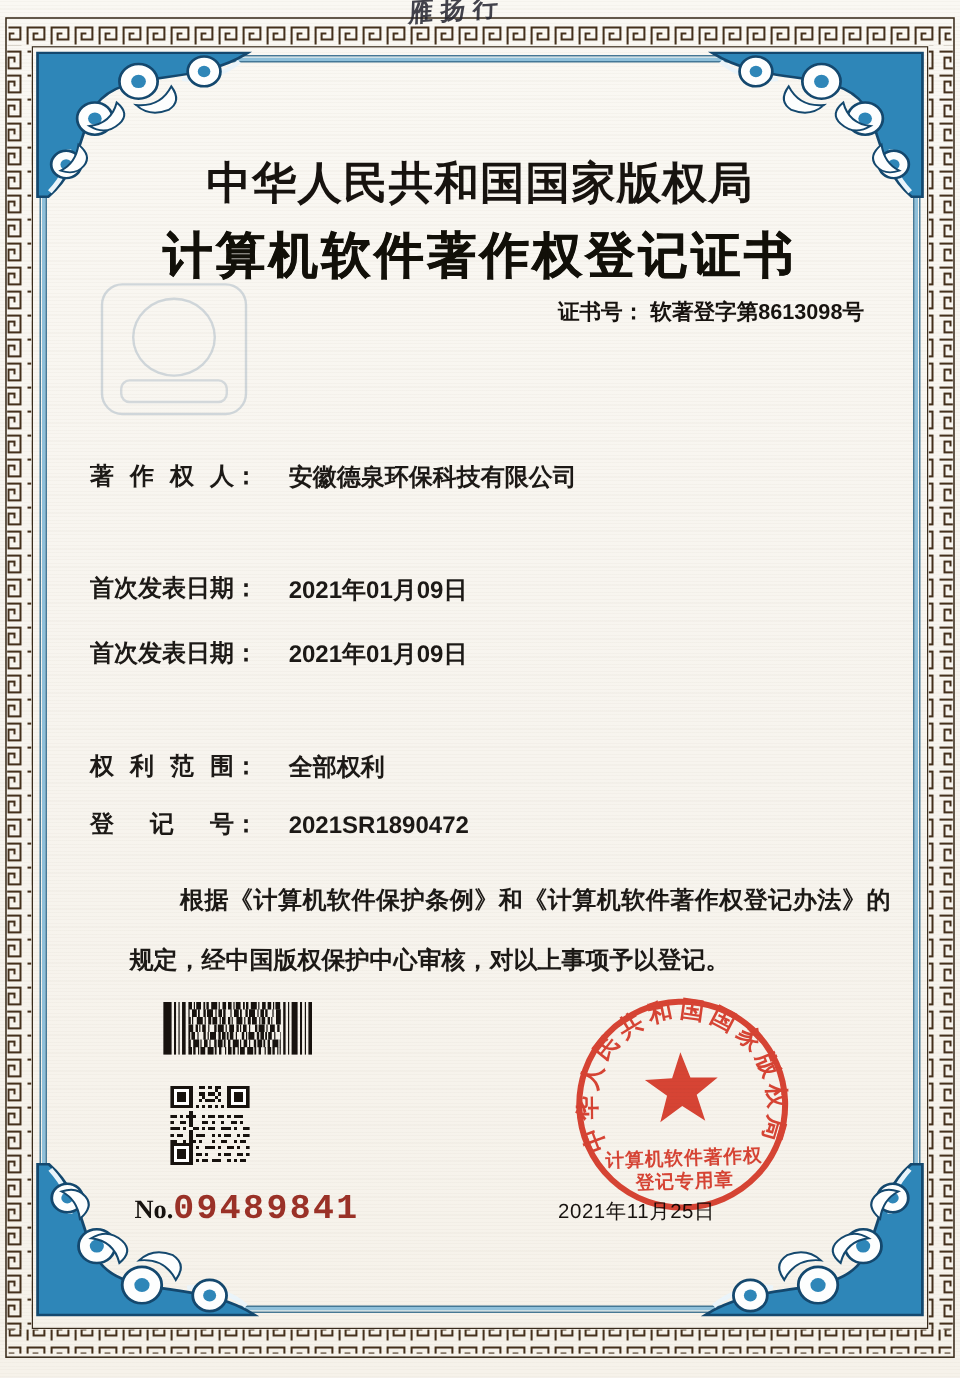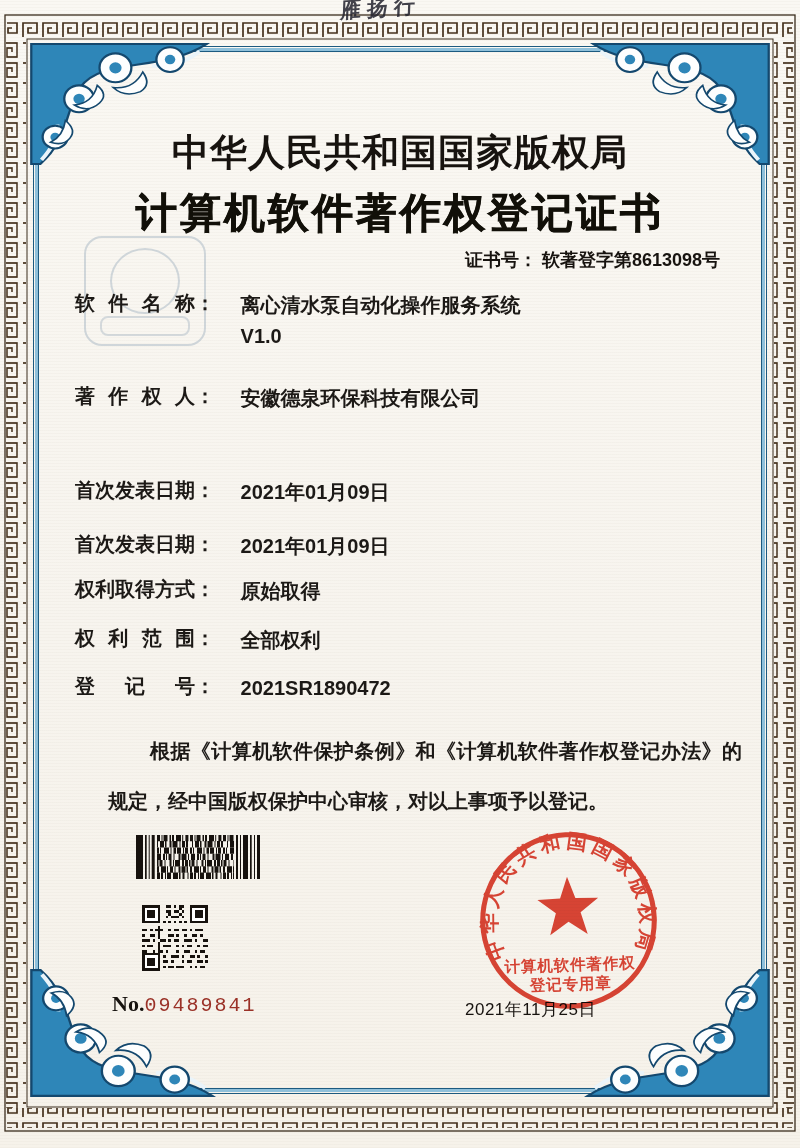--- a/index.html
+++ b/index.html
@@ -59,21 +59,21 @@
     font-family:"Liberation Serif","DejaVu Serif",serif;
     font-size:20px;font-weight:700;color:#1c1916;line-height:50px;
     text-indent:2.1em;text-align:justify;margin-left:40px;}
   
   .pdf417{position:absolute;left:136px;top:835px;width:124px;height:44px;z-index:5;}
   .qr{position:absolute;left:142px;top:905px;width:66px;height:66px;z-index:5;}
   .serial{position:absolute;left:112px;top:991px;z-index:5;white-space:nowrap;}
   .serial-prefix{font-family:"Liberation Serif","DejaVu Serif",serif;
     font-size:22px;font-weight:800;color:#17130f;}
   .serial-digits{font-family:"Liberation Mono","DejaVu Sans Mono",monospace;
-    font-size:20px;font-weight:400;color:#9a3127;letter-spacing:2px;}
+    font-size:29px;font-weight:700;color:#9a3127;letter-spacing:2px;}
   
   .issue-date{position:absolute;left:465px;top:998px;z-index:6;
     font-size:17px;font-weight:400;color:#17130f;letter-spacing:.5px;}
   .seal{position:absolute;left:476px;top:828px;width:185px;height:185px;z-index:7;
     opacity:.92;mix-blend-mode:multiply;transform:rotate(-2deg);pointer-events:none;}
   .seal text{font-family:"Liberation Sans","DejaVu Sans",sans-serif;font-weight:700;fill:#dc3727;}
 </style>
 </head>
 <body>
 
@@ -168,42 +168,31 @@
 
   <div class="emboss"></div>
 
   <div class="authority">中华人民共和国国家版权局</div>
   <div class="cert-title">计算机软件著作权登记证书</div>
   <div class="cert-no">
     <span>证书号：</span>
     <span>软著登字第8613098号</span>
   </div>
 
-  <div class="field" style="top:290px">
-    <span class="f-label">软件名称</span><span class="f-colon">：</span>
-    <span class="f-value">
-      <span class="f-line">离心清水泵自动化操作服务系统</span>
-      <span class="f-line">V1.0</span>
-    </span>
-  </div>
   <div class="field" style="top:383px">
     <span class="f-label">著作权人</span><span class="f-colon">：</span>
     <span class="f-value"><span class="f-line">安徽德泉环保科技有限公司</span></span>
   </div>
   <div class="field" style="top:477px">
     <span class="f-label">首次发表日期</span><span class="f-colon">：</span>
     <span class="f-value"><span class="f-line">2021年01月09日</span></span>
   </div>
   <div class="field" style="top:531px">
     <span class="f-label">首次发表日期</span><span class="f-colon">：</span>
     <span class="f-value"><span class="f-line">2021年01月09日</span></span>
-  </div>
-  <div class="field" style="top:576px">
-    <span class="f-label">权利取得方式</span><span class="f-colon">：</span>
-    <span class="f-value"><span class="f-line">原始取得</span></span>
   </div>
   <div class="field" style="top:625px">
     <span class="f-label">权利范围</span><span class="f-colon">：</span>
     <span class="f-value"><span class="f-line">全部权利</span></span>
   </div>
   <div class="field" style="top:673px">
     <span class="f-label">登记号</span><span class="f-colon">：</span>
     <span class="f-value"><span class="f-line">2021SR1890472</span></span>
   </div>
 

